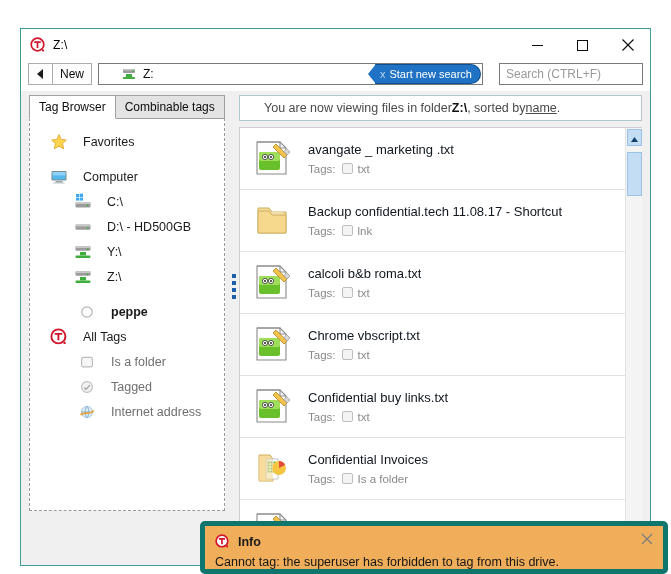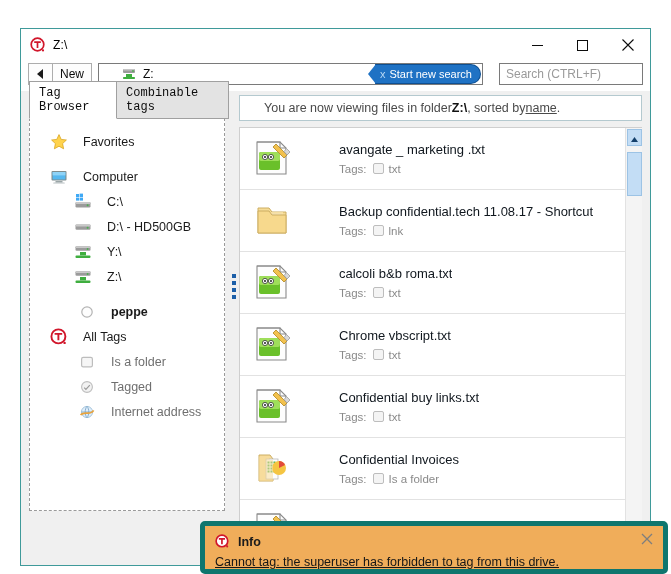--- a/index.html
+++ b/index.html
@@ -148,21 +148,21 @@
     background: #f0f0f0;
     display: flex;
   }
 
   
   .leftpanel {
     width: 208px;
     padding: 4px 0 0 8px;
     background: #f0f0f0;
   }
-  .tabstrip { display: flex; align-items: flex-end; height: 24px; font-family: Liberation Mono, monospace; }
+  .tabstrip { display: flex; align-items: flex-end; height: 24px; }
   .tab {
     font-size: 12px;
     padding: 4px 9px 4px 9px;
     border: 1px solid #a0a0a0;
     line-height: 14px;
     color: #0c0c0c;
   }
   .tab.active {
     background: #ffffff;
     border-bottom-color: #ffffff;
@@ -243,21 +243,20 @@
   }
   .filelist {
     flex: 1 1 auto;
     overflow: hidden;
   }
   .file-row {
     height: 62px;
     border-bottom: 1px solid #e2e2e2;
     display: flex; align-items: center;
     padding-left: 10px;
-    gap: 31px;
   }
   .file-icon { width: 44px; height: 44px; flex: 0 0 auto; margin-right: 14px; }
   .file-meta { overflow: hidden; }
   .file-name {
     font-size: 13px;
     color: #10171e;
     white-space: nowrap;
     margin-bottom: 6px;
   }
   .file-tags {
@@ -314,21 +313,20 @@
   .toast-head .ic { width: 15px; height: 15px; margin-right: 8px; }
   .toast-title { font-size: 12.5px; font-weight: bold; color: #1b1b1b; }
   .toast-close {
     position: absolute; right: 10px; top: 7px;
     font-size: 14px; color: #7e7e7e; line-height: 14px;
   }
   .toast-msg {
     padding: 6px 0 0 10px;
     font-size: 12.5px;
     color: #161616;
-    text-decoration: underline;
   }
 </style>
 </head>
 <body>
 
 <div id="app-window">
 
   <div class="titlebar">
     <span class="title-icon">
       <svg width="16" height="16" viewBox="0 0 16 16">

